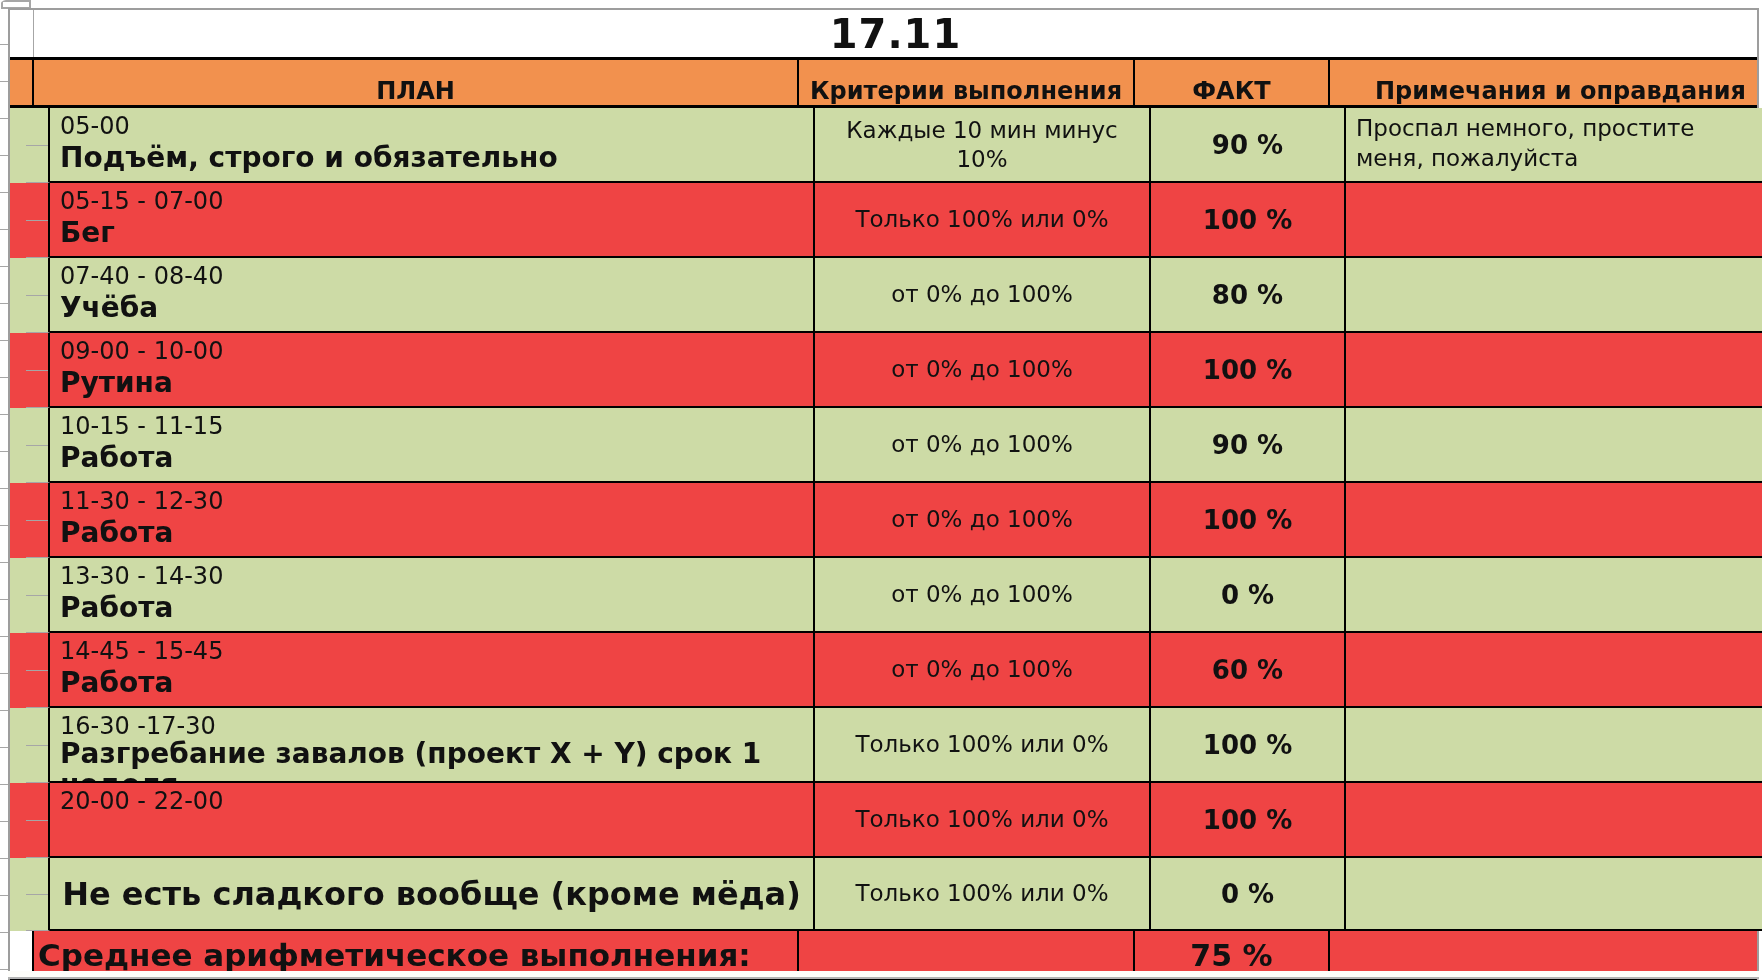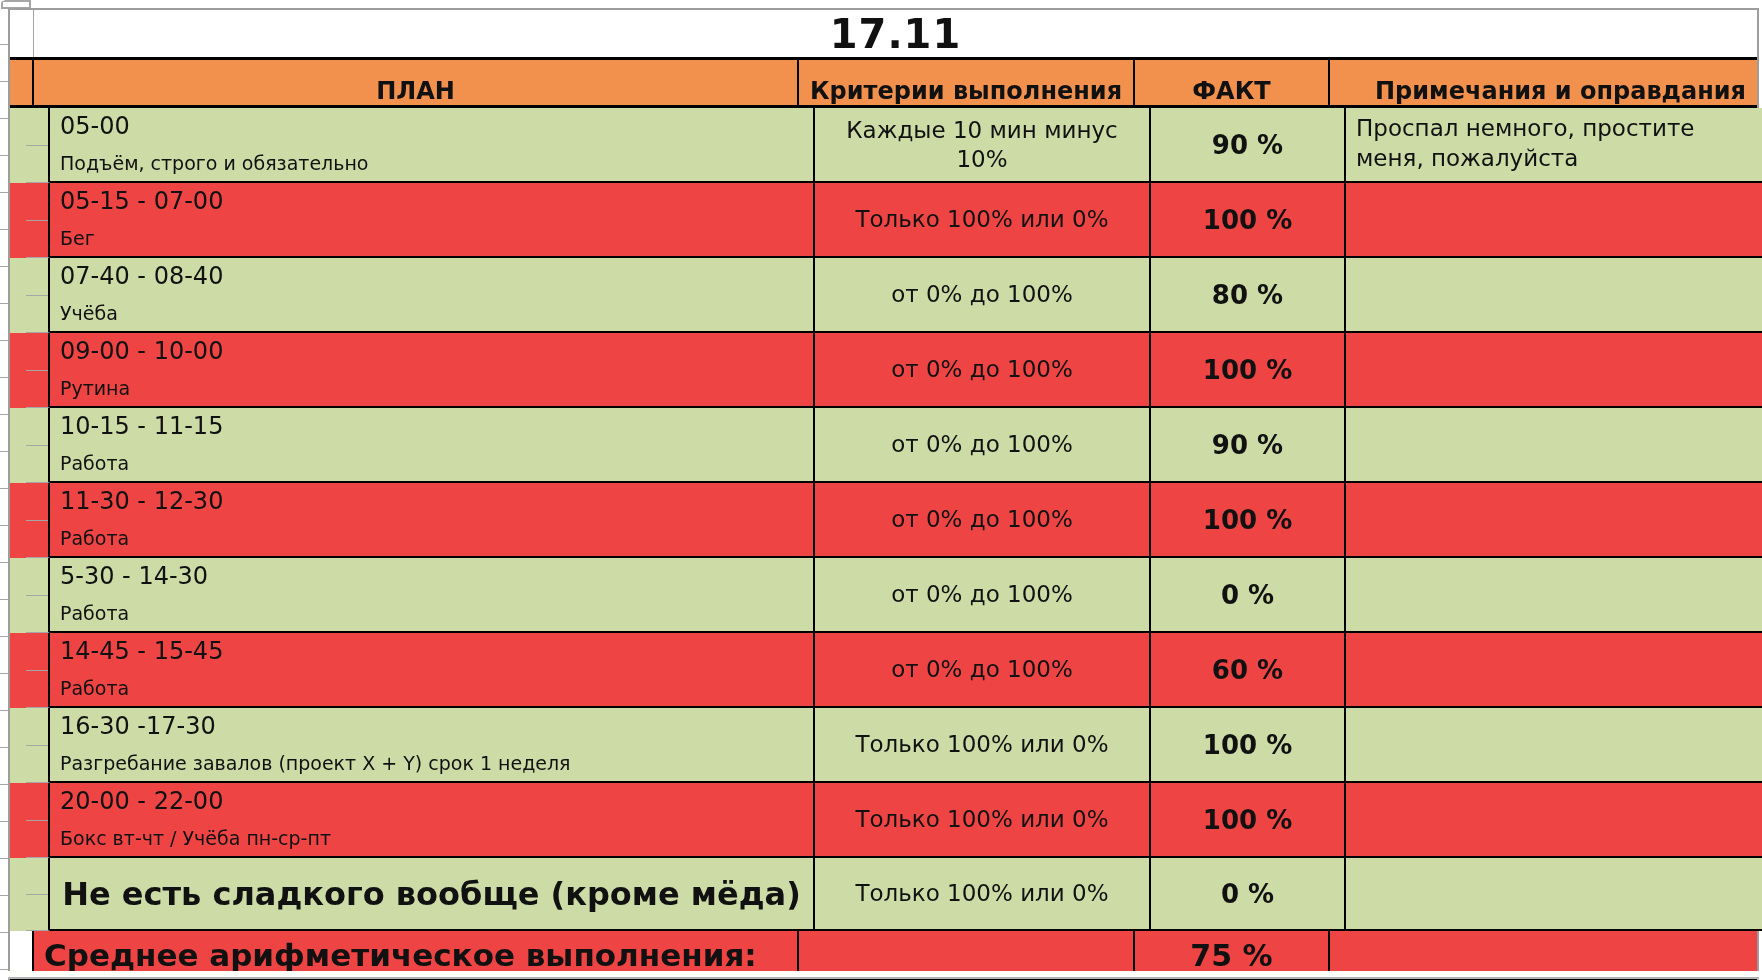--- a/index.html
+++ b/index.html
@@ -45,39 +45,39 @@
   .green{background:#cddba6;}
   .white{background:#ef4444;}
 
   .c-stub.stub{flex-direction:column;border-right:2px solid #000;border-bottom:1px solid #a6a6a6;}
   .stub-half{flex:1 1 50%;}
   .stub-half.top{border-bottom:1px solid #a6a6a6;}
 
   .c-plan.planbox{flex-direction:column;justify-content:space-between;
     padding:5px 8px 7px 10px;}
   .time-text{font-size:24px;line-height:1.1;}
-  .task-text{font-size:19px;font-weight:normal;line-height:1.1;}
+  .task-text{font-size:28px;font-weight:bold;line-height:1.1;}
 
   .c-crit{align-items:center;justify-content:center;text-align:center;}
   .crit-text{font-size:23px;line-height:1.25;white-space:pre-line;}
   .c-fact{align-items:center;justify-content:center;}
   .fact-text{font-size:26px;font-weight:bold;}
   .c-note{align-items:flex-start;border-right:none !important;padding:6px 8px 0 10px;}
   .note-text{font-size:23px;line-height:1.3;white-space:pre-line;}
 
   
   .c-plan.rulebox{align-items:center;justify-content:center;}
   .rule-text{font-size:32px;font-weight:bold;}
 
   
   .r-summary{height:48px;border-bottom:3px solid #000;}
   .r-summary .cell{border-right:2px solid #000;}
   .r-summary .c-note{border-right:none;}
   .r-summary .c-stub{border-right:2px solid #000;background:#fff;}
-  .r-summary .c-plan{align-items:center;padding-left:10px;}
+  .r-summary .c-plan{align-items:center;padding-left:4px;}
   .summary-label{font-size:31px;font-weight:bold;}
   .r-summary .c-fact{align-items:center;justify-content:center;}
   .summary-fact{font-size:30px;font-weight:bold;}
 
   
   .below-strip{position:absolute;left:8px;top:971px;width:1751px;height:8px;
     background:#fdfdfa;border-bottom:2px solid #b3b3b3;box-sizing:border-box;}
 </style>
 </head>
 <body>
@@ -233,21 +233,21 @@
           <span class="note-text"></span>
         </div>
     </div>
 
     <div class="row r-data green">
       <div class="cell c-stub stub green">
           <div class="stub-half top"></div>
           <div class="stub-half"></div>
         </div>
       <div class="cell c-plan planbox">
-        <span class="time-text">5-30 - 14-30</span>
+        <span class="time-text">13-30 - 14-30</span>
         <span class="task-text">Работа</span>
       </div>
       <div class="cell c-crit">
           <span class="crit-text">от 0% до 100%</span>
         </div>
       <div class="cell c-fact">
           <span class="fact-text">0 %</span>
         </div>
       <div class="cell c-note">
           <span class="note-text"></span>
@@ -294,21 +294,20 @@
         </div>
     </div>
 
     <div class="row r-data white">
       <div class="cell c-stub stub white">
           <div class="stub-half top"></div>
           <div class="stub-half"></div>
         </div>
       <div class="cell c-plan planbox">
         <span class="time-text">20-00 - 22-00</span>
-        <span class="task-text">Бокс вт-чт / Учёба пн-ср-пт</span>
       </div>
       <div class="cell c-crit">
           <span class="crit-text">Только 100% или 0%</span>
         </div>
       <div class="cell c-fact">
           <span class="fact-text">100 %</span>
         </div>
       <div class="cell c-note">
           <span class="note-text"></span>
         </div>

